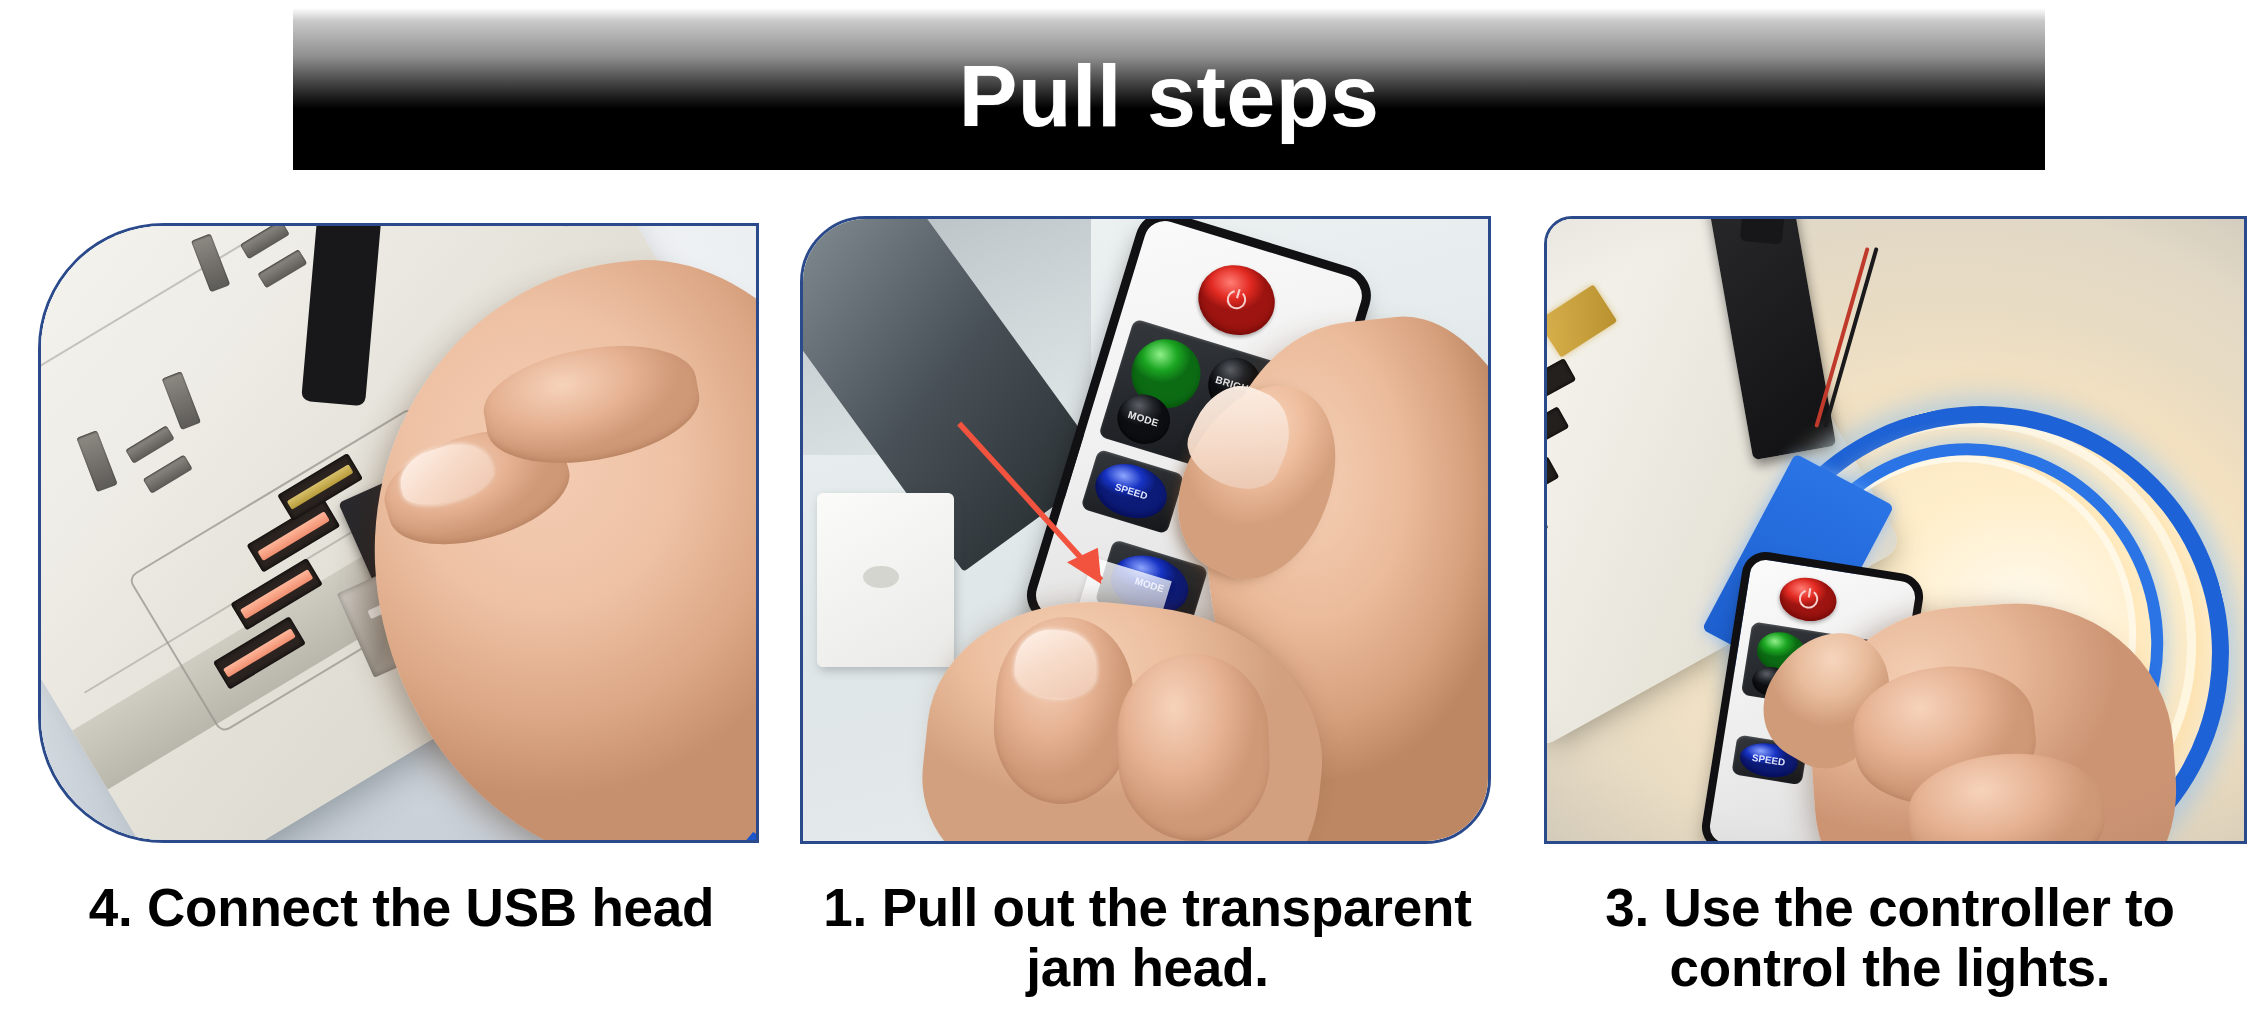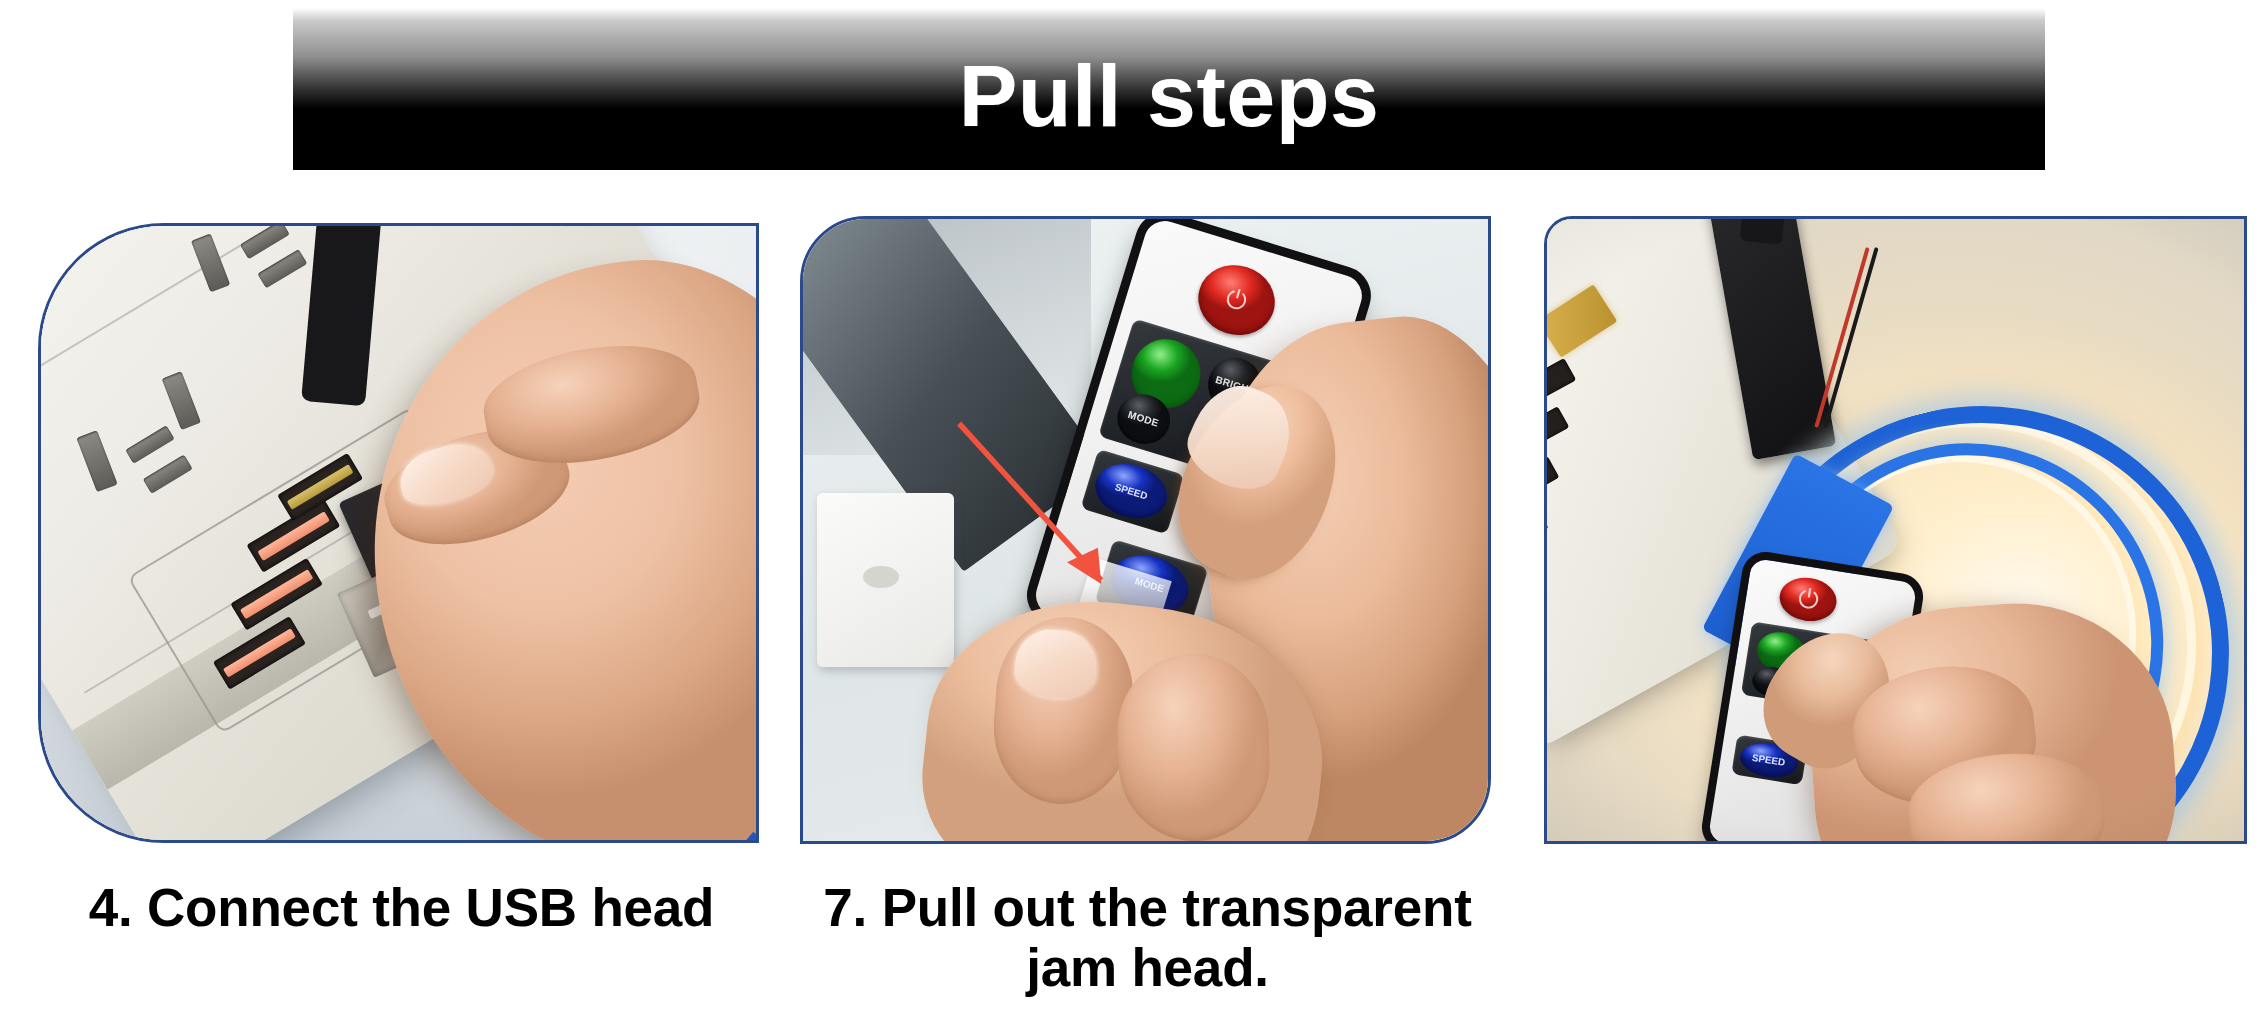--- a/index.html
+++ b/index.html
@@ -331,21 +331,21 @@
       <div class="nail" style="left:31%;top:66%;width:12%;height:11%;transform:rotate(4deg);"></div>
       <div class="finger" style="left:46%;top:70%;width:22%;height:30%;transform:rotate(-2deg);"></div>
 
       <svg id="p2-arrow" viewBox="0 0 100 100" preserveAspectRatio="none">
         <line x1="3" y1="3" x2="86" y2="90" stroke="#f2533f" stroke-width="3.2"></line>
         <polygon points="86,92 66,80 84,72" fill="#f2533f"></polygon>
       </svg>
     </div>
   </div>
   <div class="caption" id="p2-cap">
-    <div>7. Pull out the transparent</div>
+    <div>1. Pull out the transparent</div>
     <div>jam head.</div>
   </div>
 </div>
 
 <div class="panel">
   <div class="photo" id="p3-photo">
     <div id="scene3">
       <div id="p3-glowbase"></div>
 
       <div id="p3-strip">
@@ -389,14 +389,16 @@
       </div>
       <div id="p3-hand"></div>
       <div id="p3-thumb"></div>
       <div class="finger" style="left:44%;top:72%;width:26%;height:22%;transform:rotate(-6deg);"></div>
       <div class="finger" style="left:52%;top:86%;width:28%;height:20%;transform:rotate(-4deg);"></div>
 
       <div id="p3-vign"></div>
     </div>
   </div>
   <div class="caption" id="p3-cap">
+    <div>3. Use the controller to</div>
+    <div>control the lights.</div>
   </div>
 </div>
 
 </body></html>

